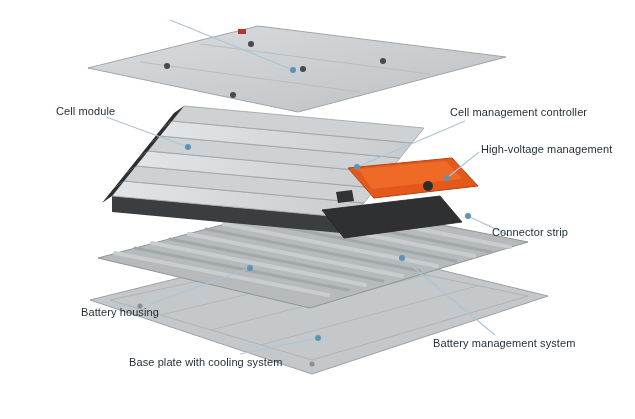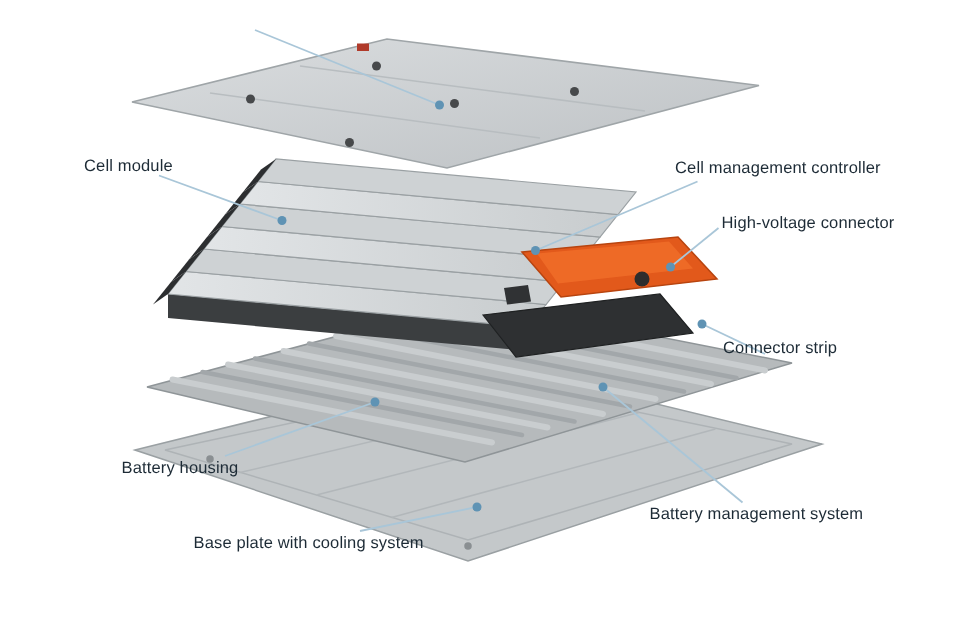--- a/index.html
+++ b/index.html
@@ -125,19 +125,19 @@
       <circle cx="447" cy="178" r="3" fill="#5f93b4"></circle>
       <circle cx="468" cy="216" r="3" fill="#5f93b4"></circle>
       <circle cx="250" cy="268" r="3" fill="#5f93b4"></circle>
       <circle cx="318" cy="338" r="3" fill="#5f93b4"></circle>
       <circle cx="402" cy="258" r="3" fill="#5f93b4"></circle>
     </g>
   </svg>
 
   <div class="label" style="left:56px;top:105px">Cell module</div>
   <div class="label" style="left:450px;top:106px">Cell management controller</div>
-  <div class="label" style="left:481px;top:143px">High-voltage connector</div>
-  <div class="label" style="left:482px;top:226px">Connector strip</div>
+  <div class="label" style="left:481px;top:143px">High-voltage management</div>
+  <div class="label" style="left:492px;top:226px">Connector strip</div>
   <div class="label" style="left:81px;top:306px">Battery housing</div>
   <div class="label" style="left:433px;top:337px">Battery management system</div>
   <div class="label" style="left:129px;top:356px">Base plate with cooling system</div>
 
 </div>
 
 </body></html>

